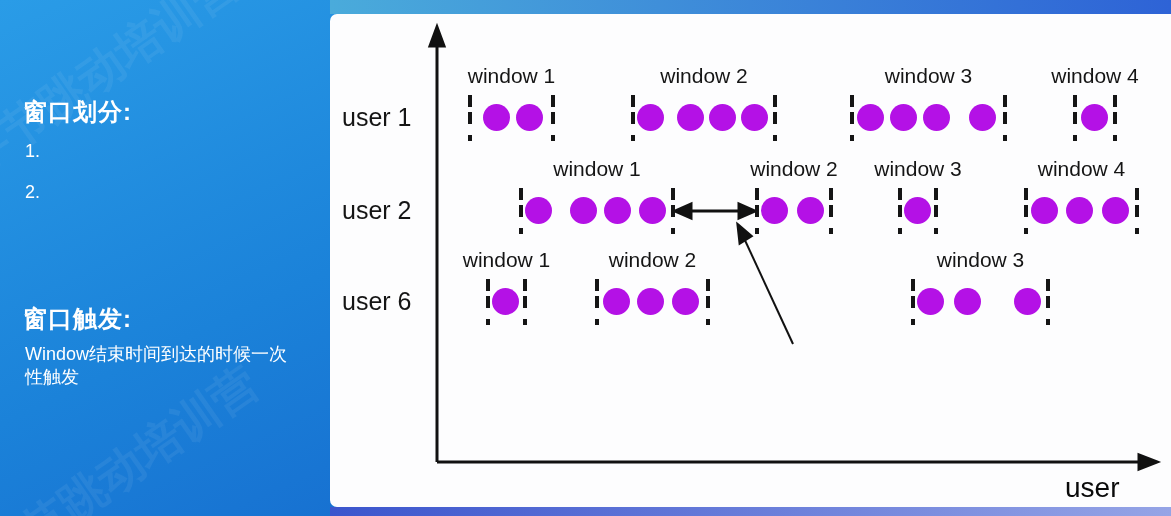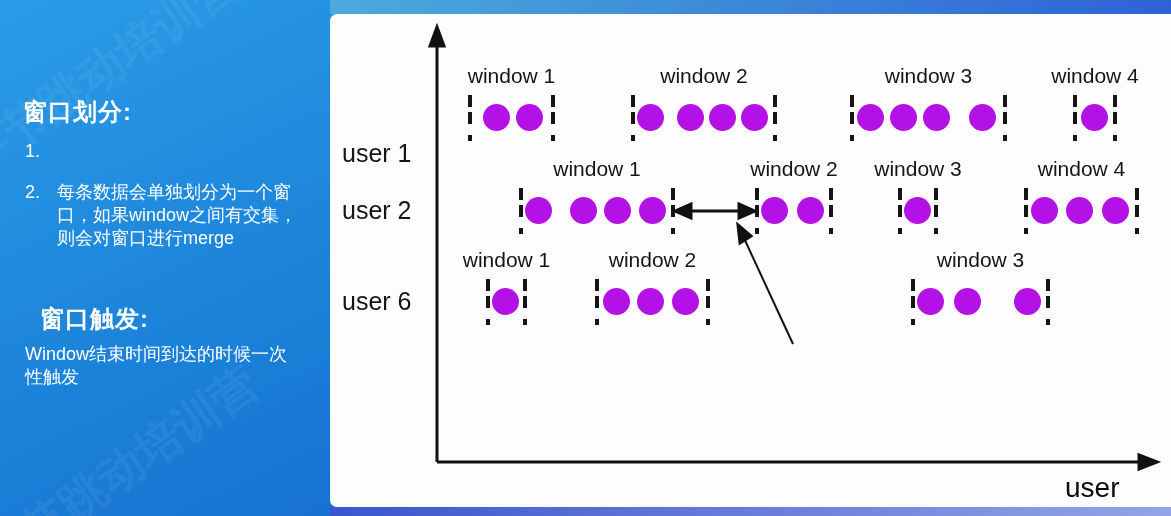--- a/index.html
+++ b/index.html
@@ -47,24 +47,23 @@
   <div class="sb-watermark w2">字节跳动培训营</div>
   <div class="sb-watermark w1">字节跳动培训营</div>
 
   <div class="sb-heading" style="top:96px;">窗口划分:</div>
 
   <div class="sb-item" style="top:140px;">
     <span class="num">1.</span>
   </div>
   <div class="sb-item" style="top:181px;">
     <span class="num">2.</span>
-    <span class="txt">每条数据会单独划分为一个窗口，如果window之间有交集，则会对窗口进行merge</span>
   </div>
 
-  <div class="sb-heading" style="top:303px;margin-left:17px;">窗口触发:</div>
+  <div class="sb-heading" style="top:303px;">窗口触发:</div>
   <div class="sb-body">Window结束时间到达的时候一次性触发</div>
 </div>
 
 <div class="top-strip"></div>
 <div class="bottom-strip"></div>
 
 <div class="panel" id="panel">
 
   <svg width="841" height="493" viewBox="0 0 841 493">
     <g stroke="#111" stroke-width="3" fill="#111">
@@ -78,21 +77,21 @@
       <line x1="352" y1="197" x2="418" y2="197"></line>
       <polygon points="345,197 361,190 361,204"></polygon>
       <polygon points="425,197 409,190 409,204"></polygon>
 
       <line x1="463" y1="330" x2="413" y2="222" stroke-width="2"></line>
       <polygon points="408,211 421,222 410,229"></polygon>
     </g>
   </svg>
 
   <div id="rows">
-      <div class="user-label" style="left: 12px; top: 89px; margin-top: 36px;">user 1</div>
+      <div class="user-label" style="left: 12px; top: 89px;">user 1</div>
       <div class="win-label" style="left: 181.5px; top: 50px;">window 1</div>
       <div class="vdash" style="left: 138px; top: 81px;"></div>
       <div class="vdash" style="left: 221px; top: 81px;"></div>
       <div class="dot" style="left: 153px; top: 90px; background: rgb(180, 17, 230);"></div>
       <div class="dot" style="left: 186px; top: 90px; background: rgb(180, 17, 230);"></div>
       <div class="win-label" style="left: 374px; top: 50px;">window 2</div>
       <div class="vdash" style="left: 301px; top: 81px;"></div>
       <div class="vdash" style="left: 443px; top: 81px;"></div>
       <div class="dot" style="left: 307px; top: 90px; background: rgb(180, 17, 230);"></div>
       <div class="dot" style="left: 347px; top: 90px; background: rgb(180, 17, 230);"></div>

